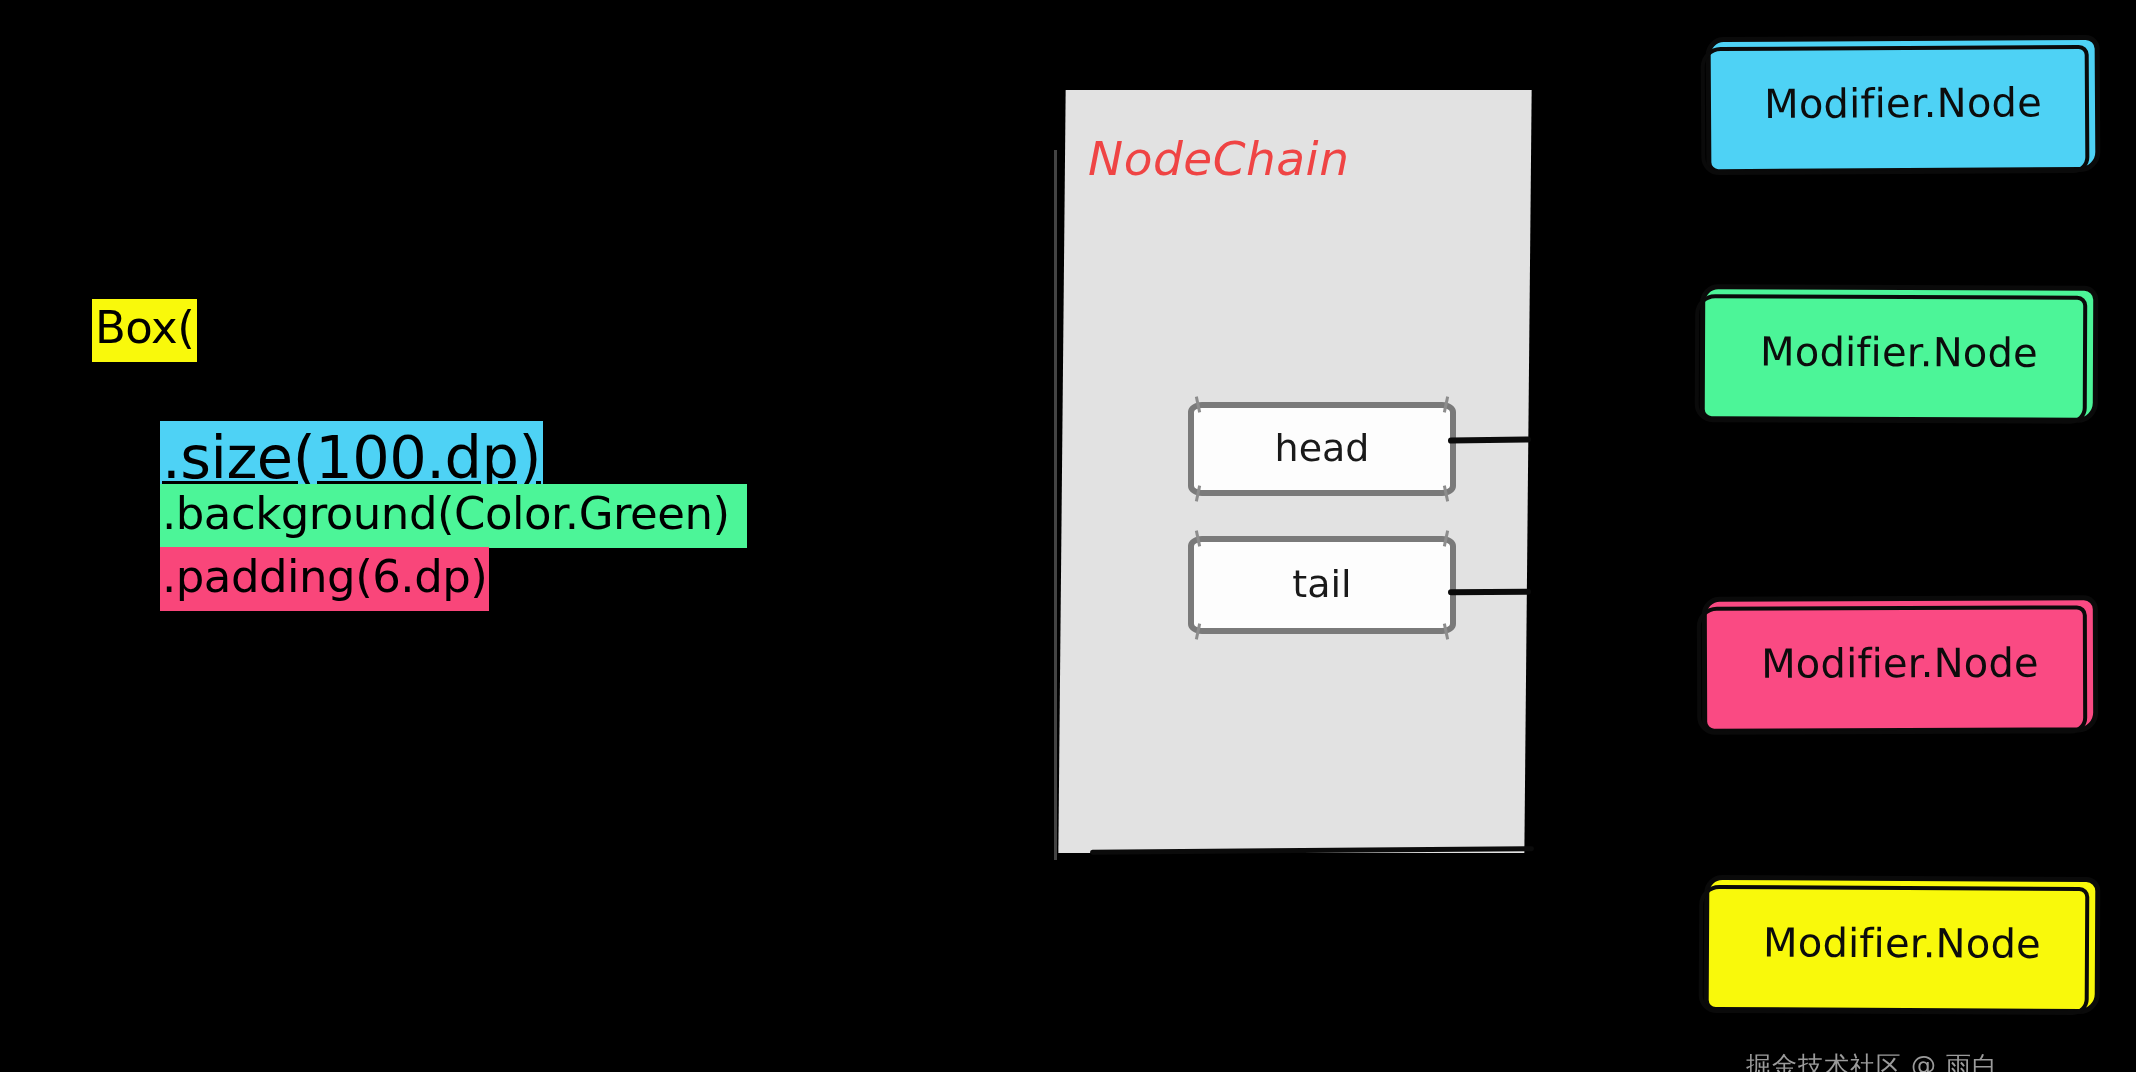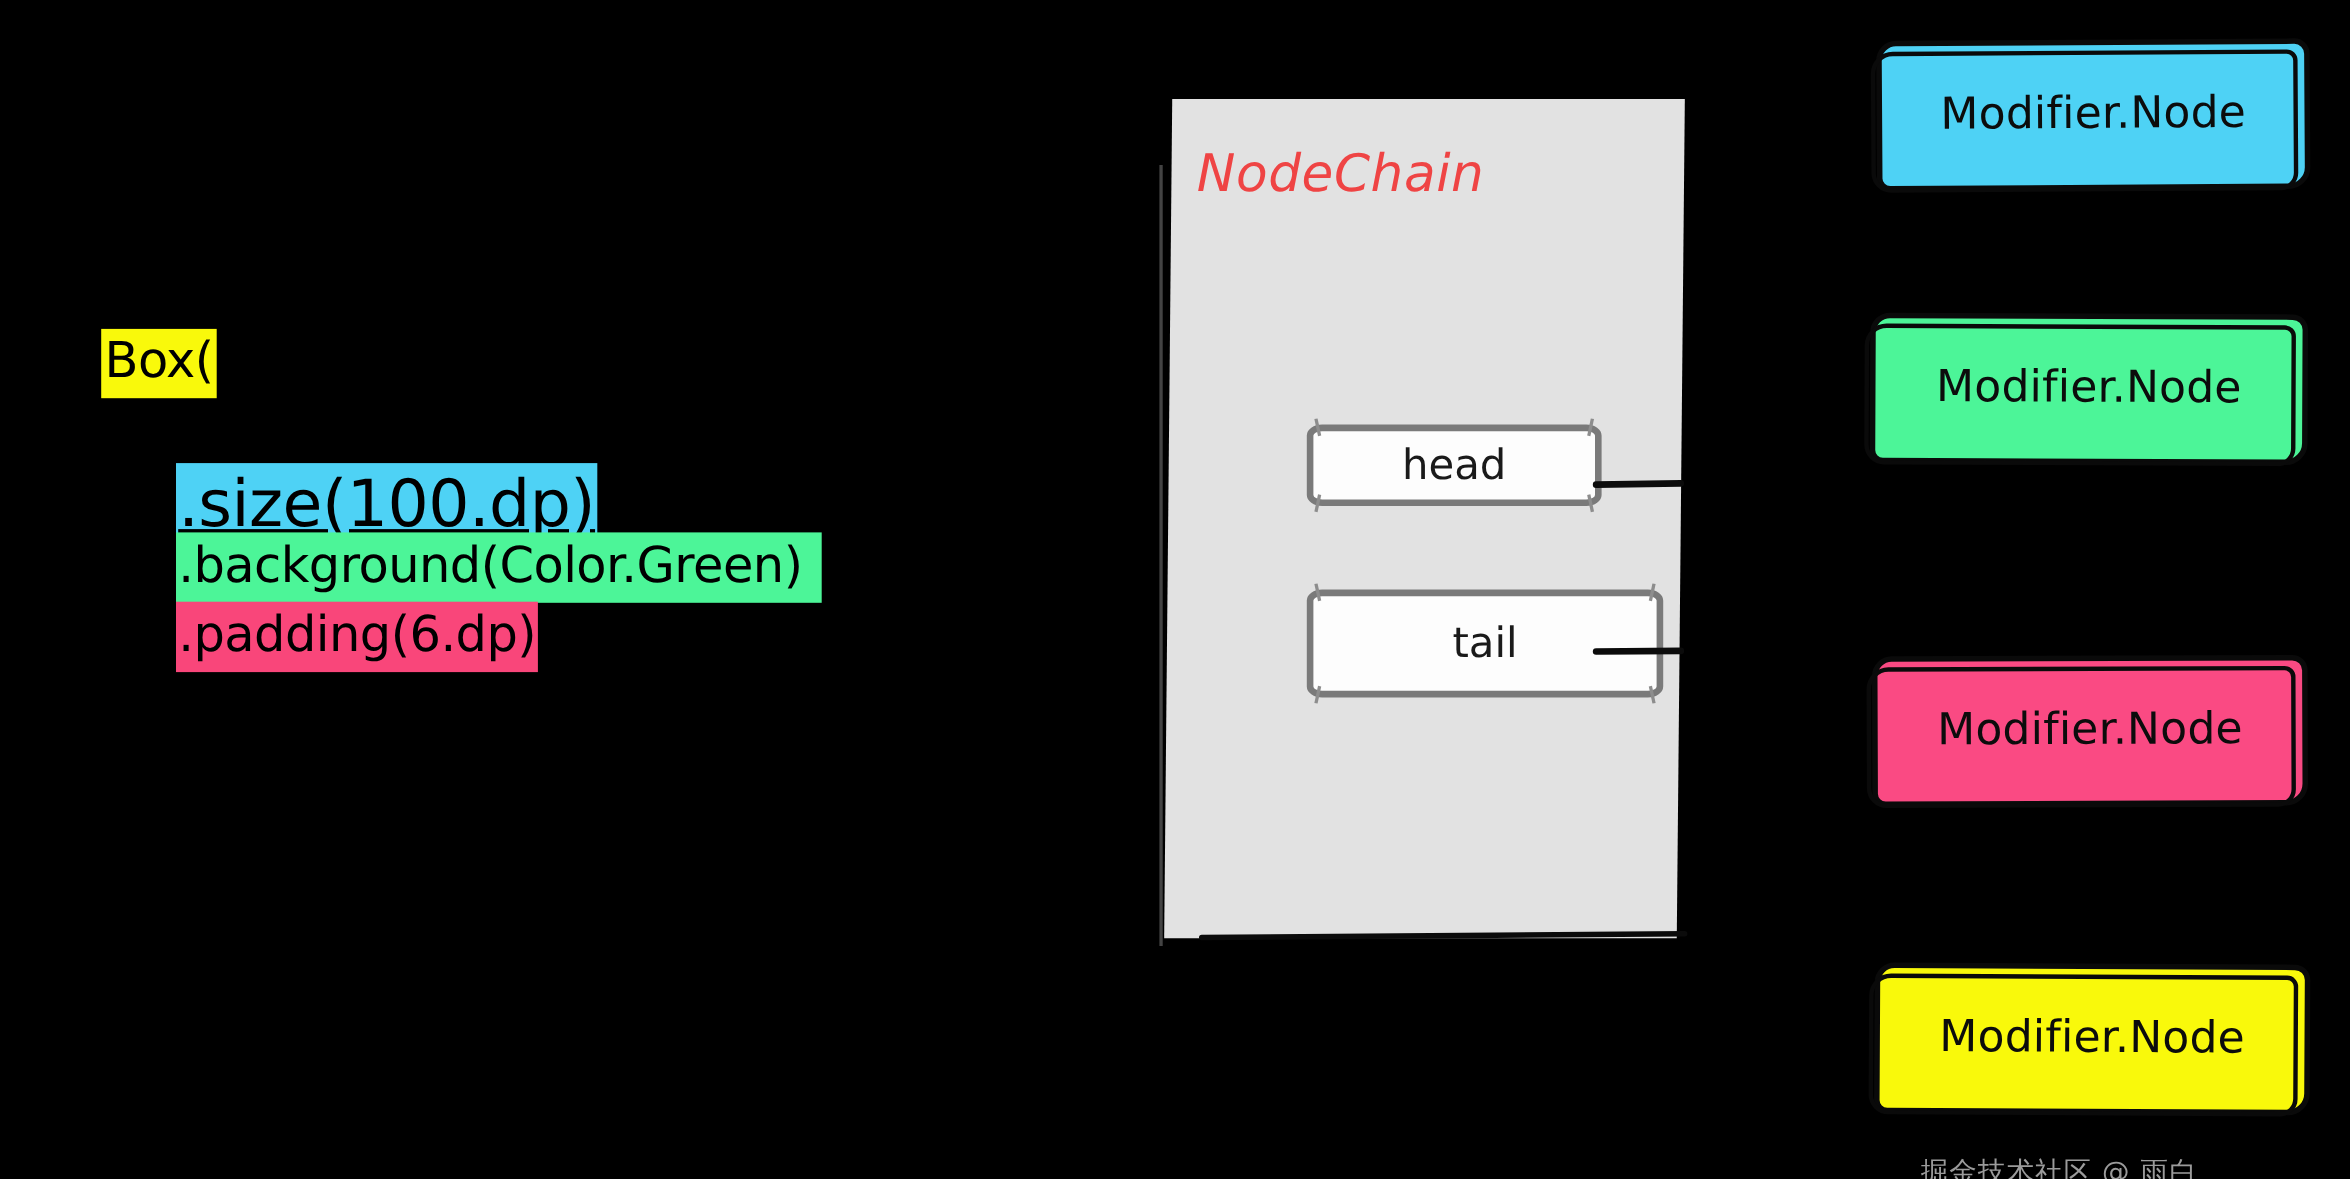--- a/index.html
+++ b/index.html
@@ -113,29 +113,29 @@
     top: 50%;
     transform: translateY(-52%);
     text-align: center;
     font-family: "DejaVu Sans", sans-serif;
     font-size: 38px;
     color: #1a1a1a;
     white-space: pre;
   }
   .box-head {
     left: 1188px;
-    top: 386px;
+    top: 402px;
     width: 268px;
-    height: 74px;
+    height: 94px;
     text-decoration: underline;
   }
   .box-tail {
     left: 1188px;
     top: 536px;
-    width: 324px;
+    width: 268px;
     height: 98px;
   }
   
   .tick {
     position: absolute;
     width: 16px;
     height: 3px;
     background: #8d8d8d;
   }
 

